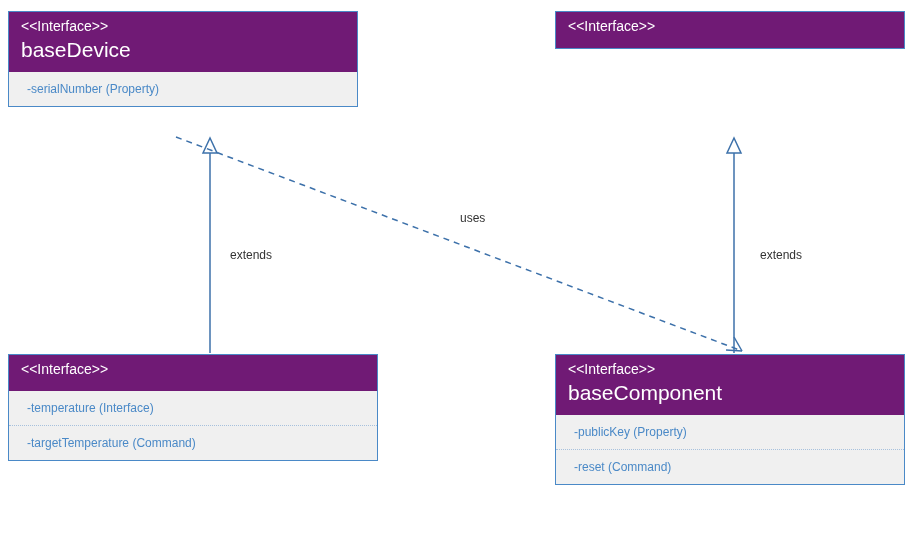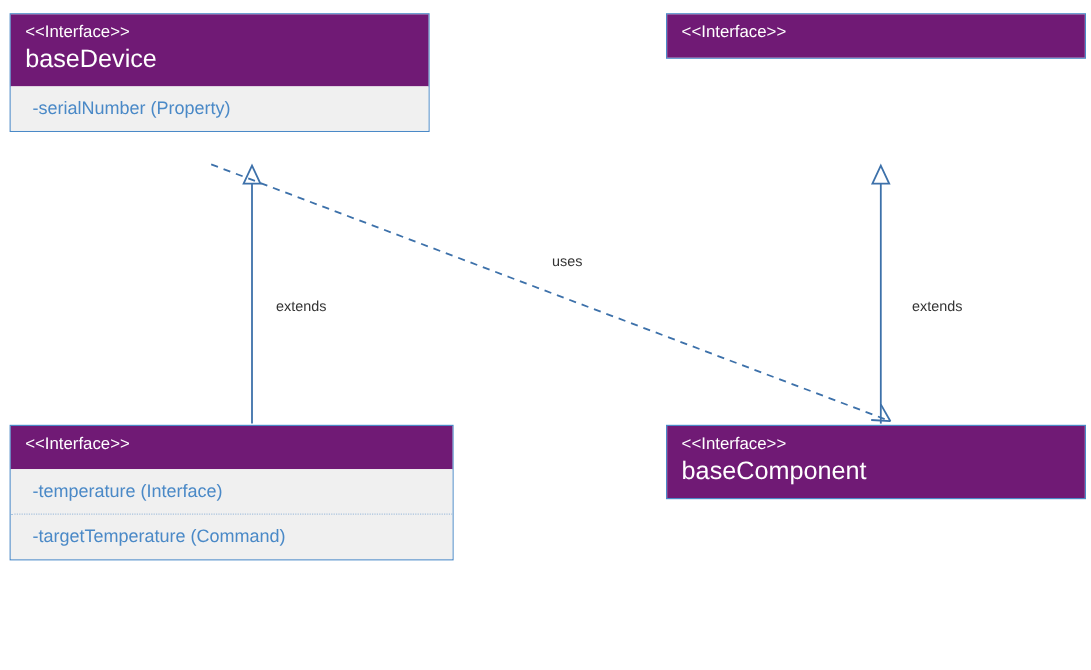--- a/index.html
+++ b/index.html
@@ -27,21 +27,21 @@
   }
   .uml-title {
     font-size: 21px;
     font-weight: 400;
   }
   .uml-body {
     background: #f0f0f0;
   }
   .uml-attr {
     color: #4a89c7;
-    font-size: 15px;
+    font-size: 12px;
     padding: 10px 18px;
     border-top: 1px dotted #a7c1dd;
   }
   .uml-attr:first-child {
     border-top: none;
   }
   .connector-label {
     position: absolute;
     font-size: 12px;
     color: #333;
@@ -94,17 +94,21 @@
     <div class="uml-attr">-temperature (Interface)</div>
     <div class="uml-attr">-targetTemperature (Command)</div>
   </div>
 </div>
 
 <div class="uml-box" style="left:555px; top:354px; width:350px;">
   <div class="uml-header">
     <div class="uml-stereotype">&lt;&lt;Interface&gt;&gt;</div>
     <div class="uml-title">baseComponent</div>
   </div>
+  <div class="uml-body">
+    <div class="uml-attr">-publicKey (Property)</div>
+    <div class="uml-attr">-reset (Command)</div>
+  </div>
 </div>
 
 <div class="connector-label" style="left:230px; top:248px;">extends</div>
 <div class="connector-label" style="left:460px; top:211px;">uses</div>
 <div class="connector-label" style="left:760px; top:248px;">extends</div>
 
 </body></html>

